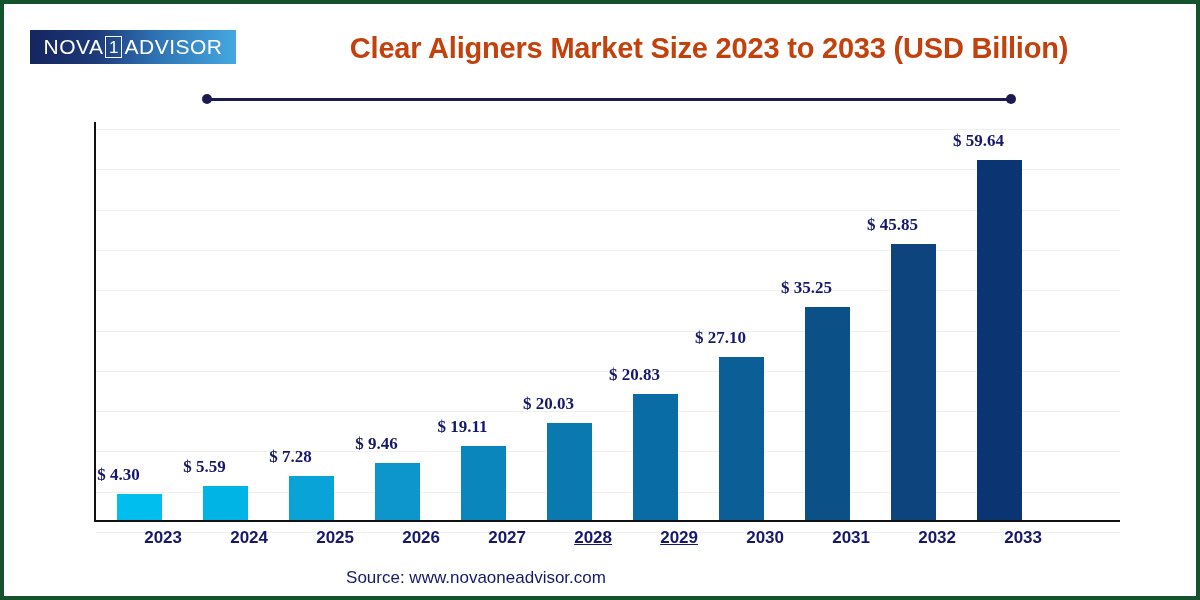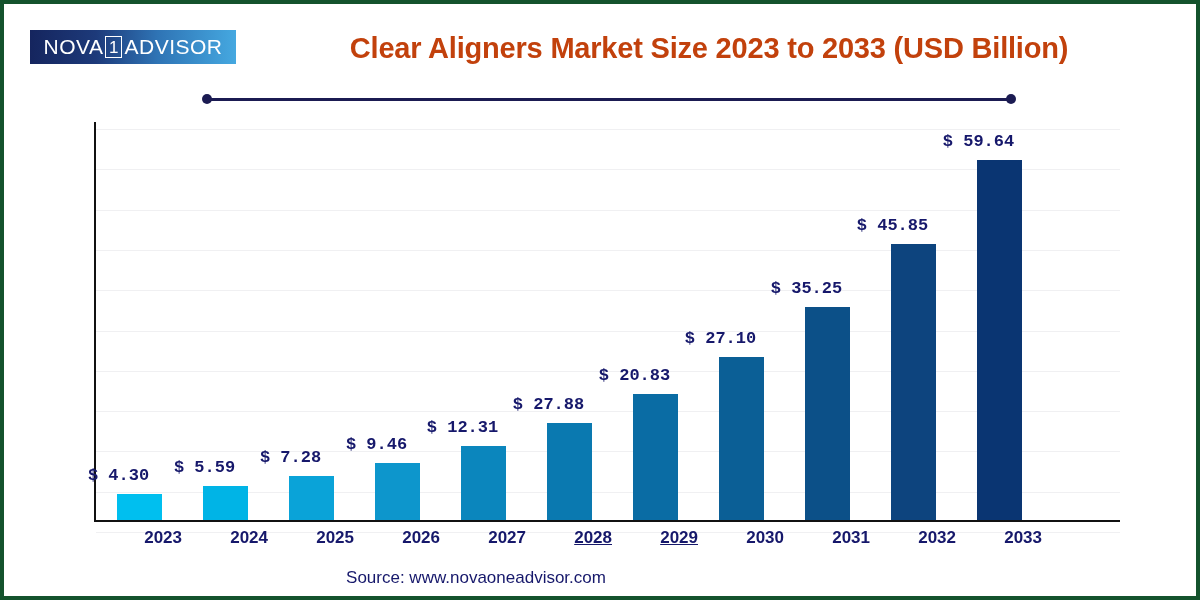--- a/index.html
+++ b/index.html
@@ -110,21 +110,21 @@
   }
   .bar-label {
     position:absolute;
     left:-22px;
     width:89px;
     text-align:center;
     font-size:17px;
     font-weight:bold;
     color:#16186b;
     white-space:nowrap;
-    font-family:Liberation Mono, monospace;
+    font-family:Liberation Serif, serif;
   }
 
   .xticks {
     position:absolute;
     left:92px; top:524px;
     width:1024px; height:26px;
   }
   .xtick {
     position:absolute;
     top:0;
@@ -195,25 +195,25 @@
         <div class="bar-slot" style="left: 172px;">
           <div class="bar" style="height: 44px; background: rgb(10, 163, 216);"></div>
           <div class="bar-label" style="bottom: 53px;">$ 7.28</div>
         </div>
         <div class="bar-slot" style="left: 258px;">
           <div class="bar" style="height: 57px; background: rgb(13, 150, 204);"></div>
           <div class="bar-label" style="bottom: 66px;">$ 9.46</div>
         </div>
         <div class="bar-slot" style="left: 344px;">
           <div class="bar" style="height: 74px; background: rgb(11, 134, 189);"></div>
-          <div class="bar-label" style="bottom: 83px;">$ 12.31</div>
+          <div class="bar-label" style="bottom: 83px;">$ 19.11</div>
         </div>
         <div class="bar-slot" style="left: 430px;">
           <div class="bar" style="height: 97px; background: rgb(10, 121, 176);"></div>
-          <div class="bar-label" style="bottom: 106px;">$ 27.88</div>
+          <div class="bar-label" style="bottom: 106px;">$ 20.03</div>
         </div>
         <div class="bar-slot" style="left: 516px;">
           <div class="bar" style="height: 126px; background: rgb(10, 108, 164);"></div>
           <div class="bar-label" style="bottom: 135px;">$ 20.83</div>
         </div>
         <div class="bar-slot" style="left: 602px;">
           <div class="bar" style="height: 163px; background: rgb(11, 95, 150);"></div>
           <div class="bar-label" style="bottom: 172px;">$ 27.10</div>
         </div>
         <div class="bar-slot" style="left: 688px;">

